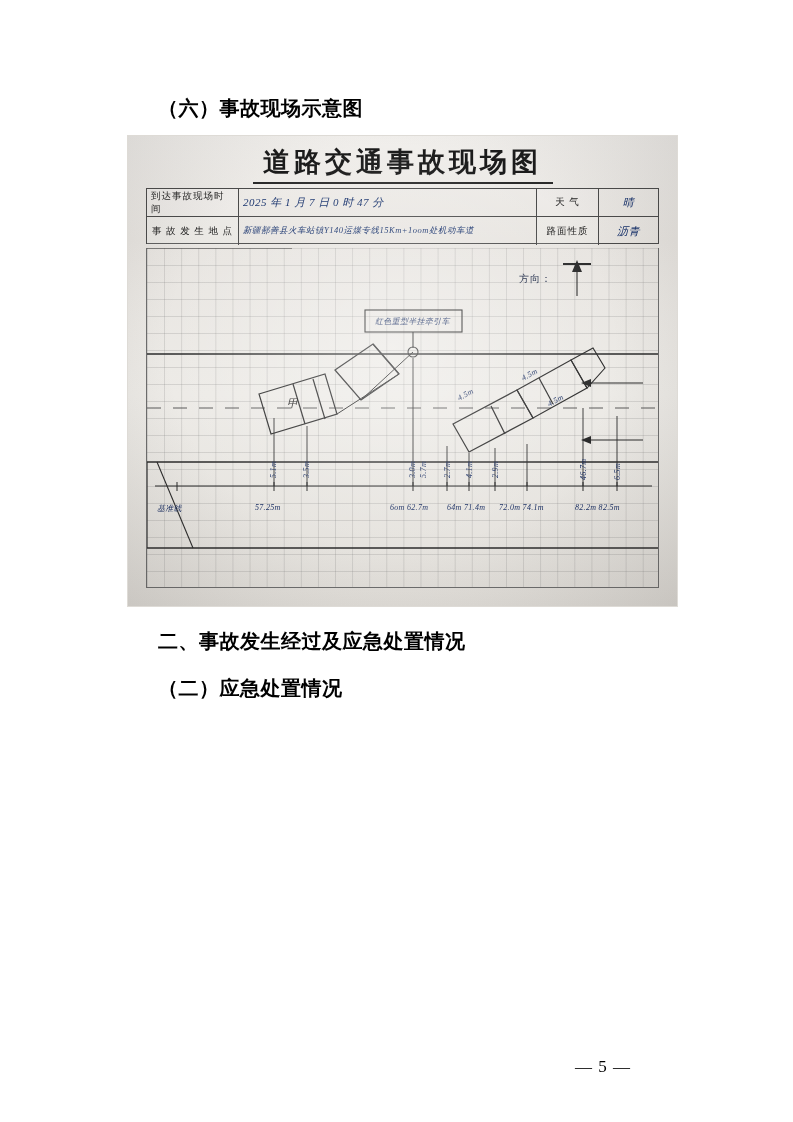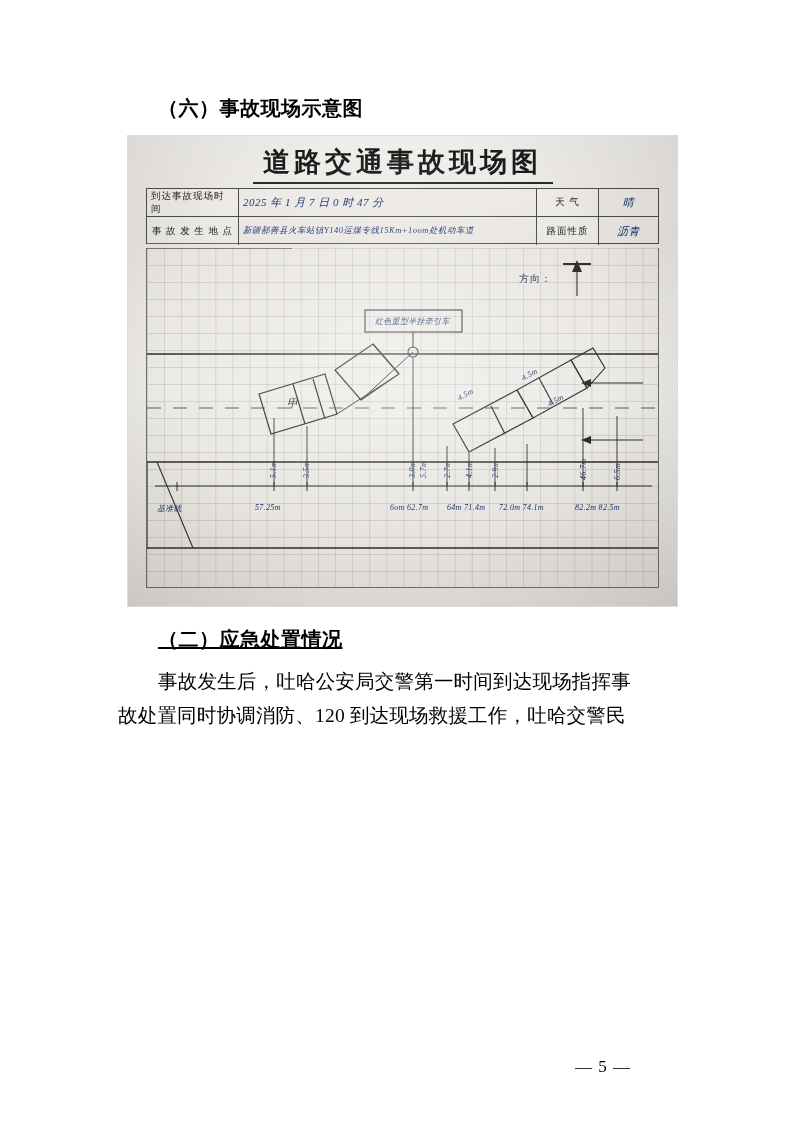--- a/index.html
+++ b/index.html
@@ -304,17 +304,17 @@
       <div class="note" style="left:108px; top:255px;">57.25m</div>
       <div class="note" style="left:243px; top:255px;">6om 62.7m</div>
       <div class="note" style="left:300px; top:255px;">64m 71.4m</div>
       <div class="note" style="left:352px; top:255px;">72.0m 74.1m</div>
       <div class="note" style="left:428px; top:255px;">82.2m  82.5m</div>
     </div>
 
     <div class="vignette"></div>
   </div>
 
-  <div class="heading-2" style="margin-top:20px;text-decoration:underline;">（二）应急处置情况</div>
-  <p class="body-par">事故发生后，吐哈公安局交警第一时间到达现场指挥事故处置同时协调消防、120 到达现场救援工作，吐哈交警民</p>
+  <div class="heading-2">二、事故发生经过及应急处置情况</div>
+  <div class="heading-2" style="margin-top:20px;">（二）应急处置情况</div>
 
   <div class="page-number">— 5 —</div>
 </div>
 
 </body></html>

